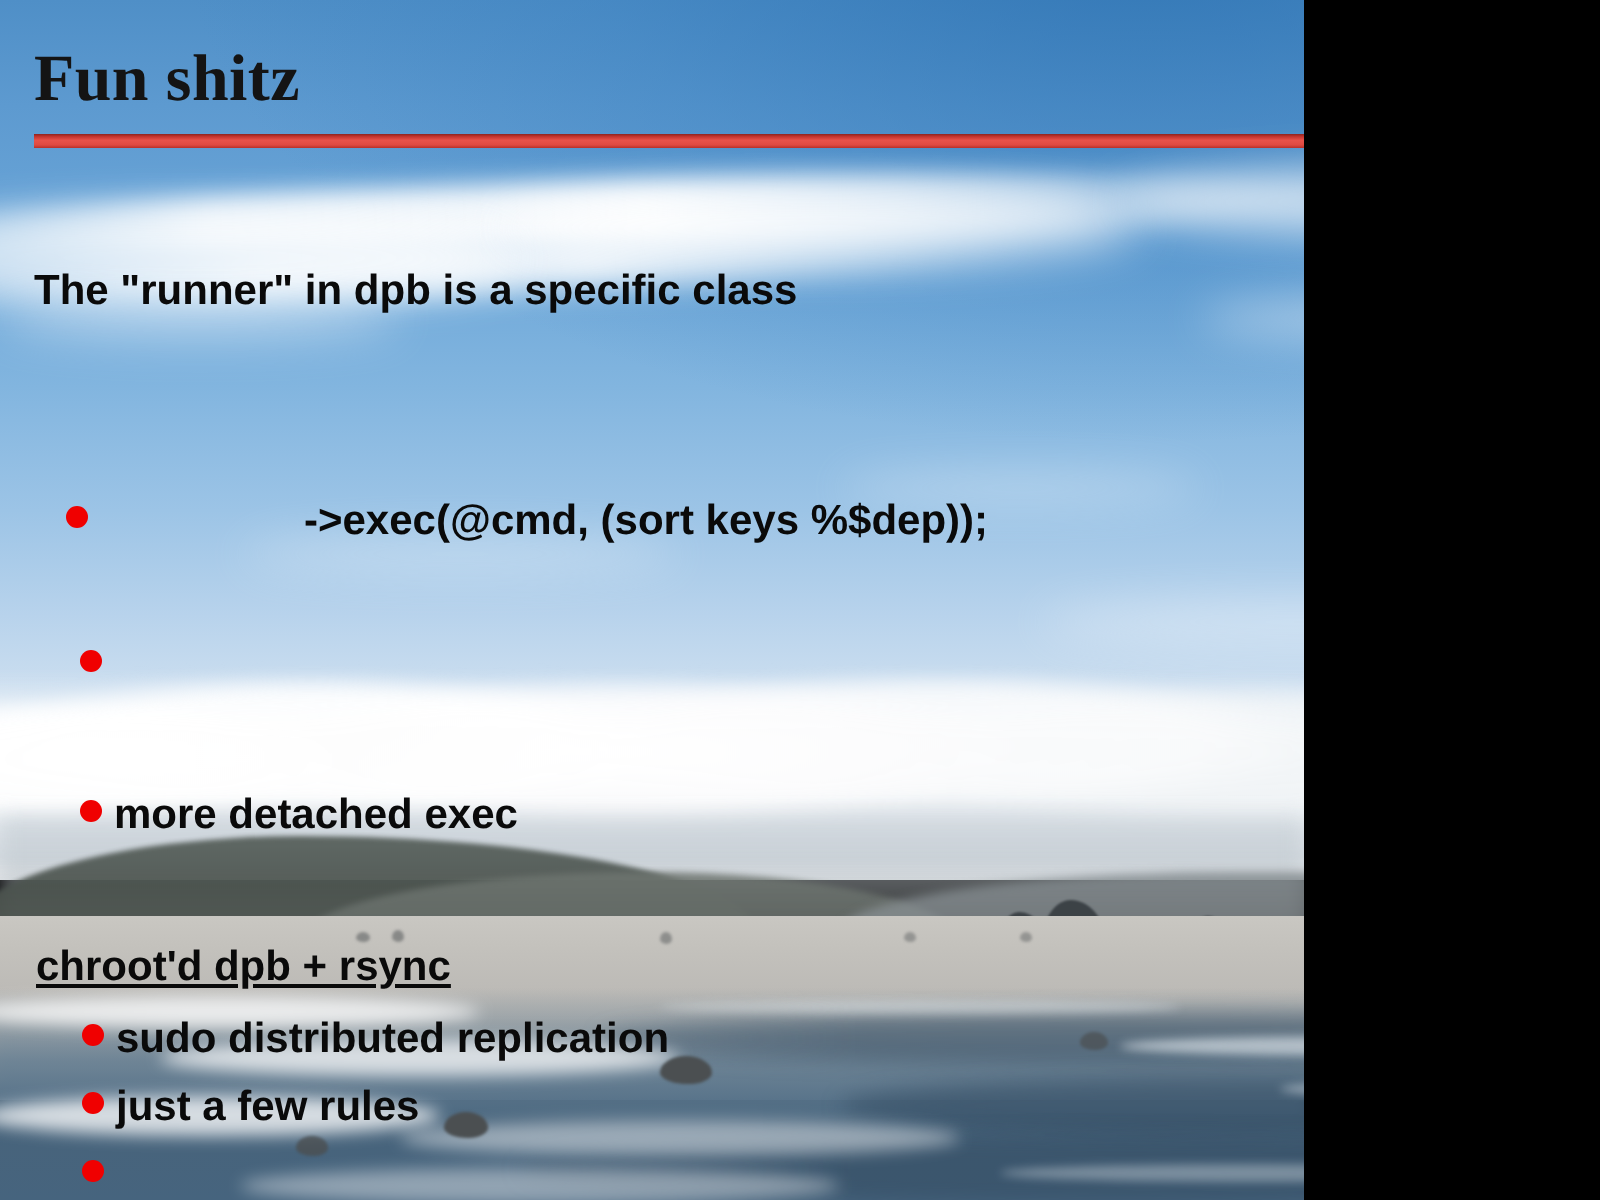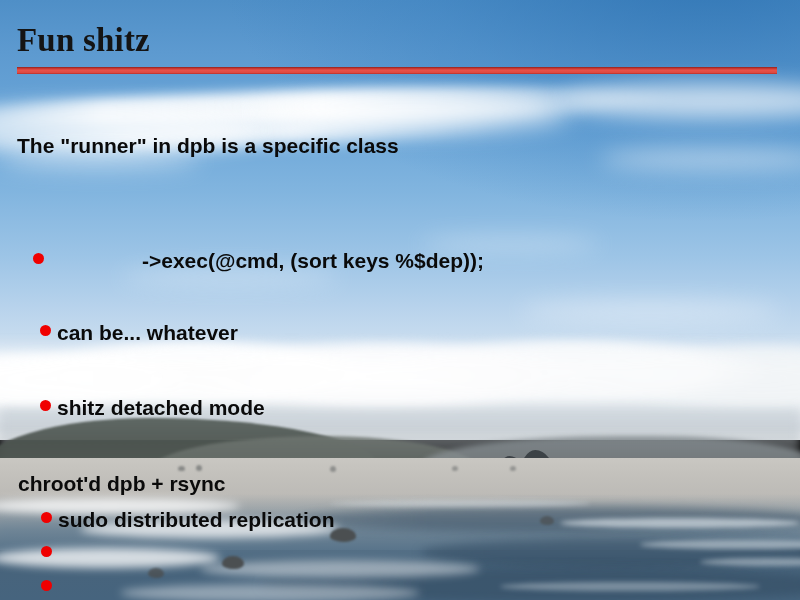--- a/index.html
+++ b/index.html
@@ -2,21 +2,21 @@
 <html><head>
 <meta charset="utf-8">
 <style>
   html, body {
     margin: 0;
     padding: 0;
     background: #000;
   }
   #slide {
     position: relative;
-    width: 800px;
+    width: 652px;
     height: 600px;
     overflow: hidden;
     font-family: "Liberation Sans", sans-serif;
   }
 
   
   .bg { position: absolute; inset: 0; }
 
   .sky {
     position: absolute;
@@ -305,31 +305,31 @@
 
   <div class="content">
 
     <div class="title">Fun shitz</div>
     <div class="rule"></div>
 
     <div class="line lvl1" style="left:17px; top:135px;">The "runner" in dpb is a specific class</div>
 
 
     <div class="bullet" style="left:33px; top:253px;"></div>
-    <div class="line code" style="left:142px; top:250px;">-&gt;exec(@cmd, (sort keys %$dep));</div>
+    <div class="line code" style="left:152px; top:250px;">-&gt;exec(@cmd, (sort keys %$dep));</div>
 
     <div class="bullet" style="left:40px; top:325px;"></div>
-    <div class="line lvl2" style="left:57px; top:322px;">can be... whatever</div>
 
     <div class="bullet" style="left:40px; top:400px;"></div>
-    <div class="line lvl2" style="left:57px; top:397px;">shitz detached mode</div>
-
-    <div class="line lvl1" style="left:18px; top:473px;">chroot'd dpb + rsync</div>
+    <div class="line lvl2" style="left:57px; top:397px;">more detached exec</div>
+
+    <div class="line lvl1" style="left:18px; top:473px;text-decoration:underline;">chroot'd dpb + rsync</div>
 
     <div class="bullet" style="left:41px; top:512px;"></div>
     <div class="line lvl2" style="left:58px; top:509px;">sudo distributed replication</div>
 
     <div class="bullet" style="left:41px; top:546px;"></div>
+    <div class="line lvl2" style="left:58px; top:543px;">just a few rules</div>
 
     <div class="bullet" style="left:41px; top:580px;"></div>
 
   </div>
 </div>
 
 </body></html>

